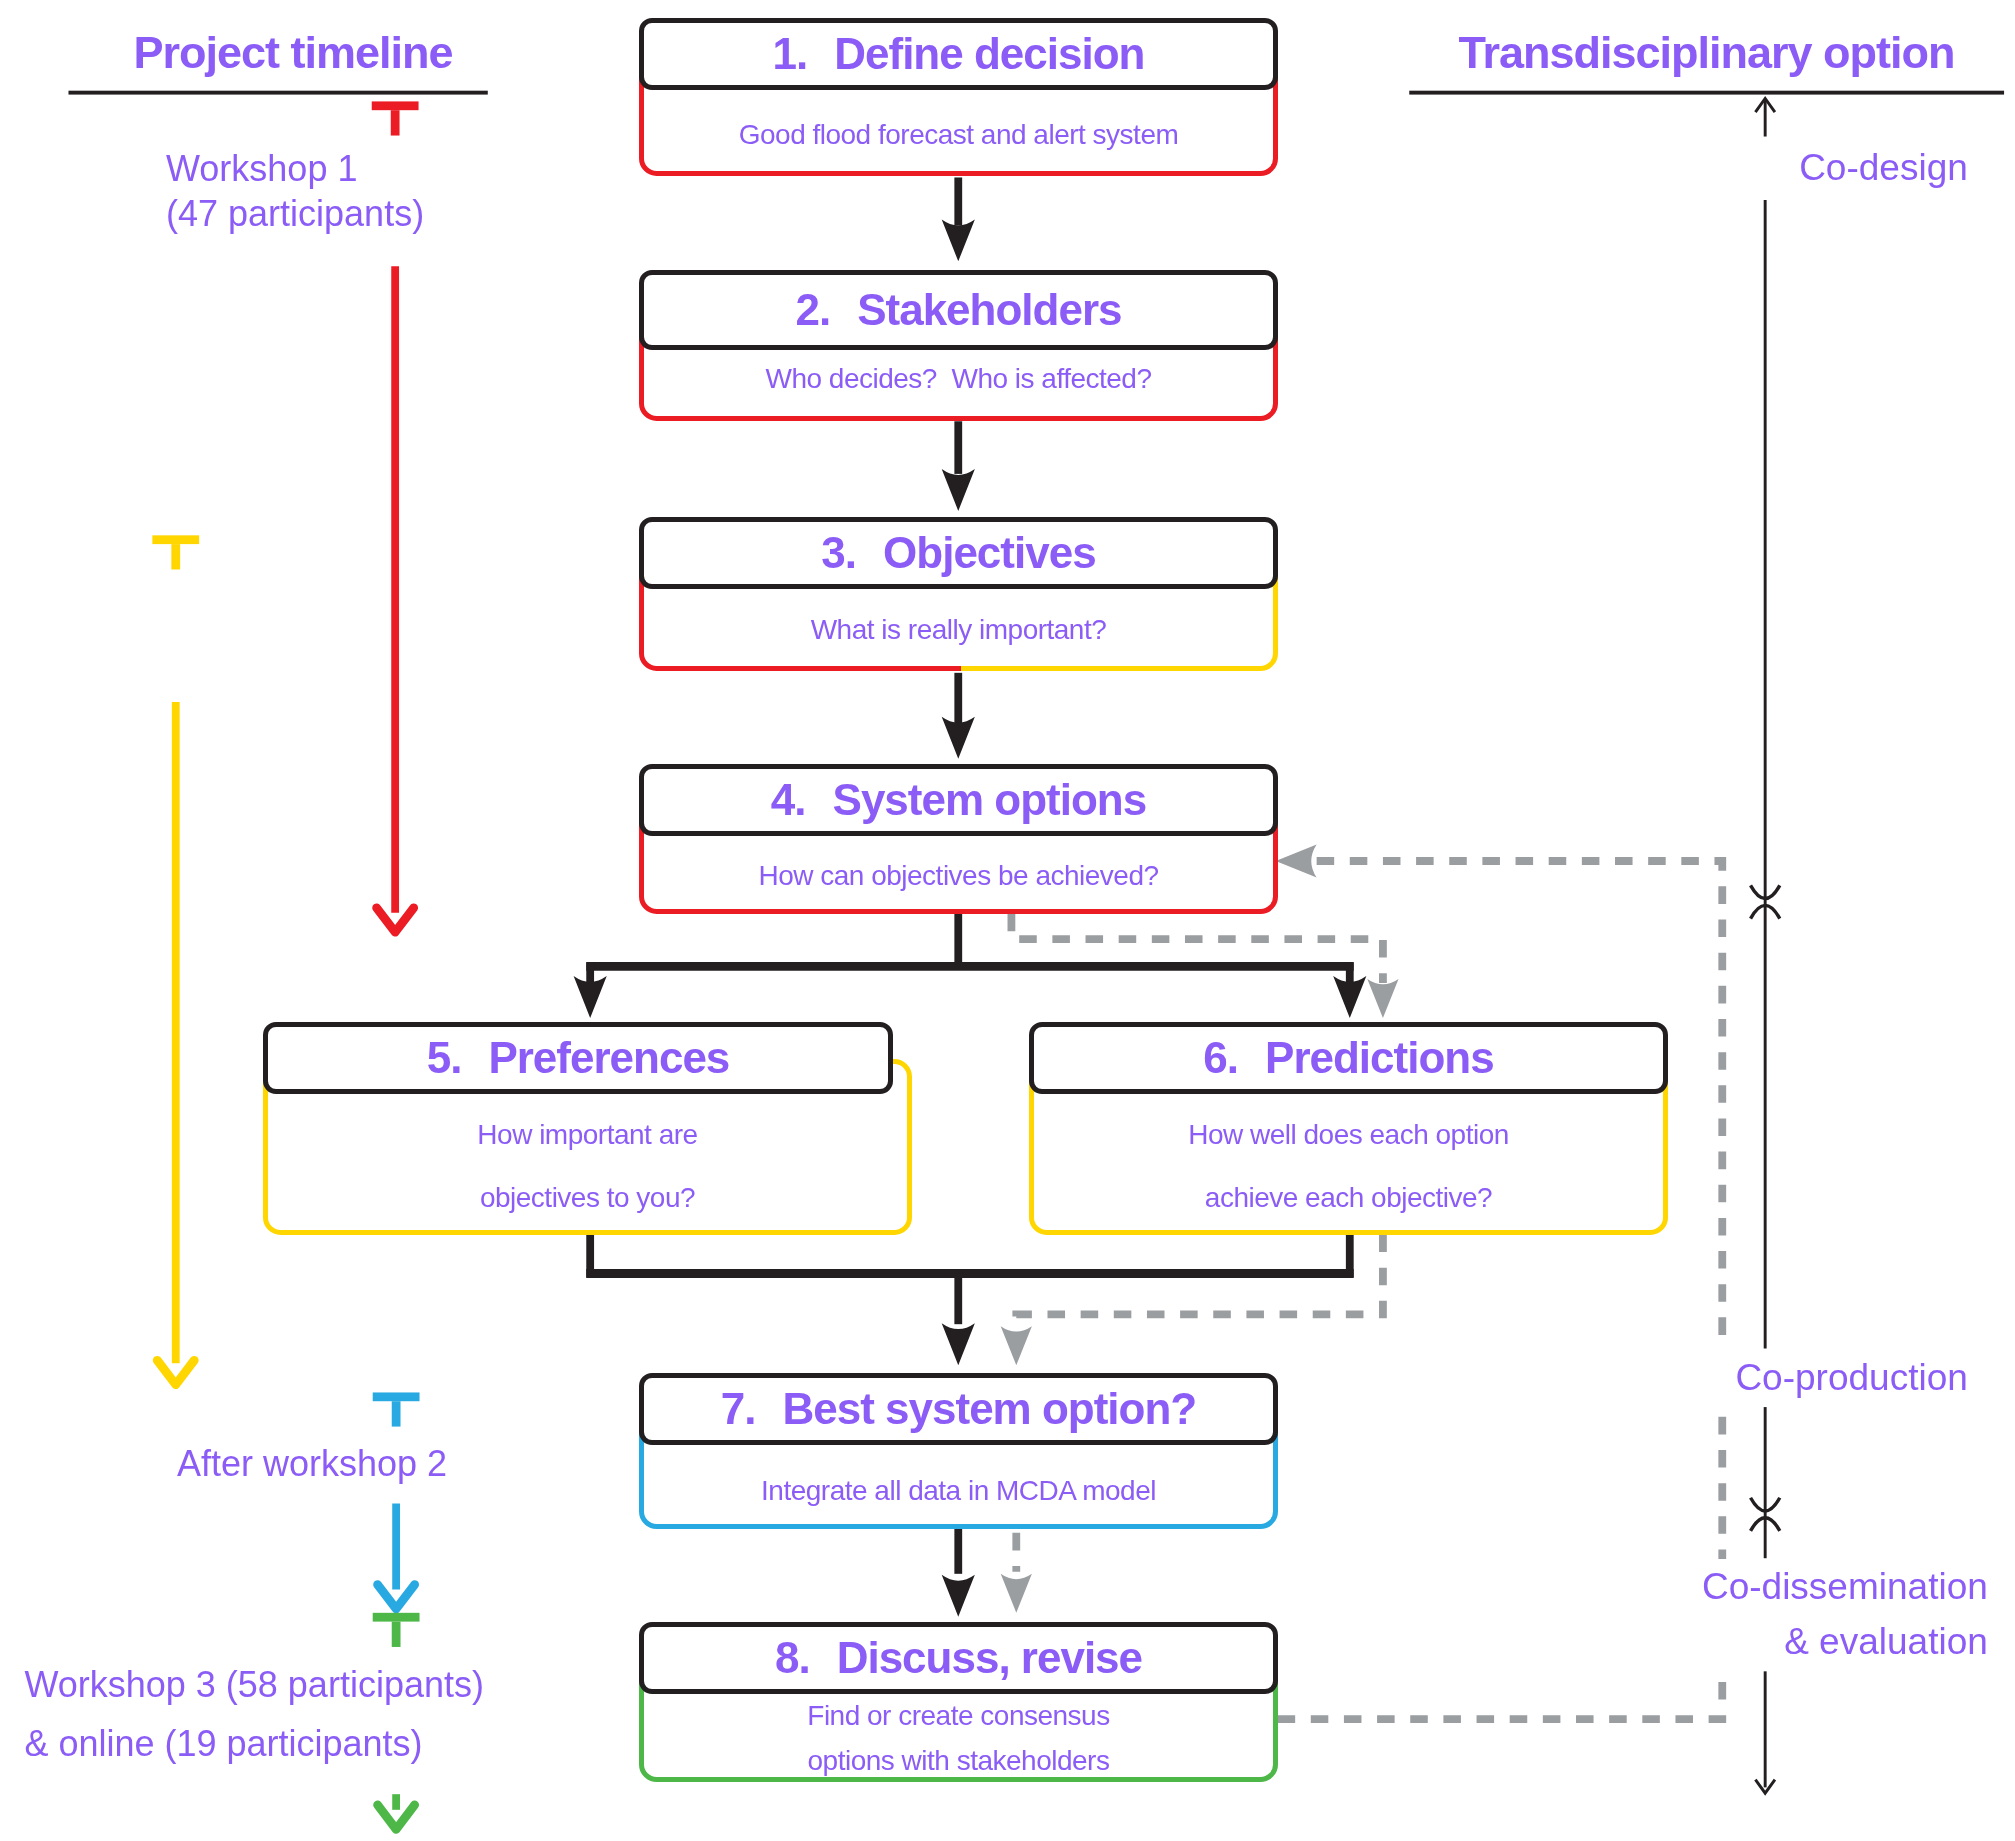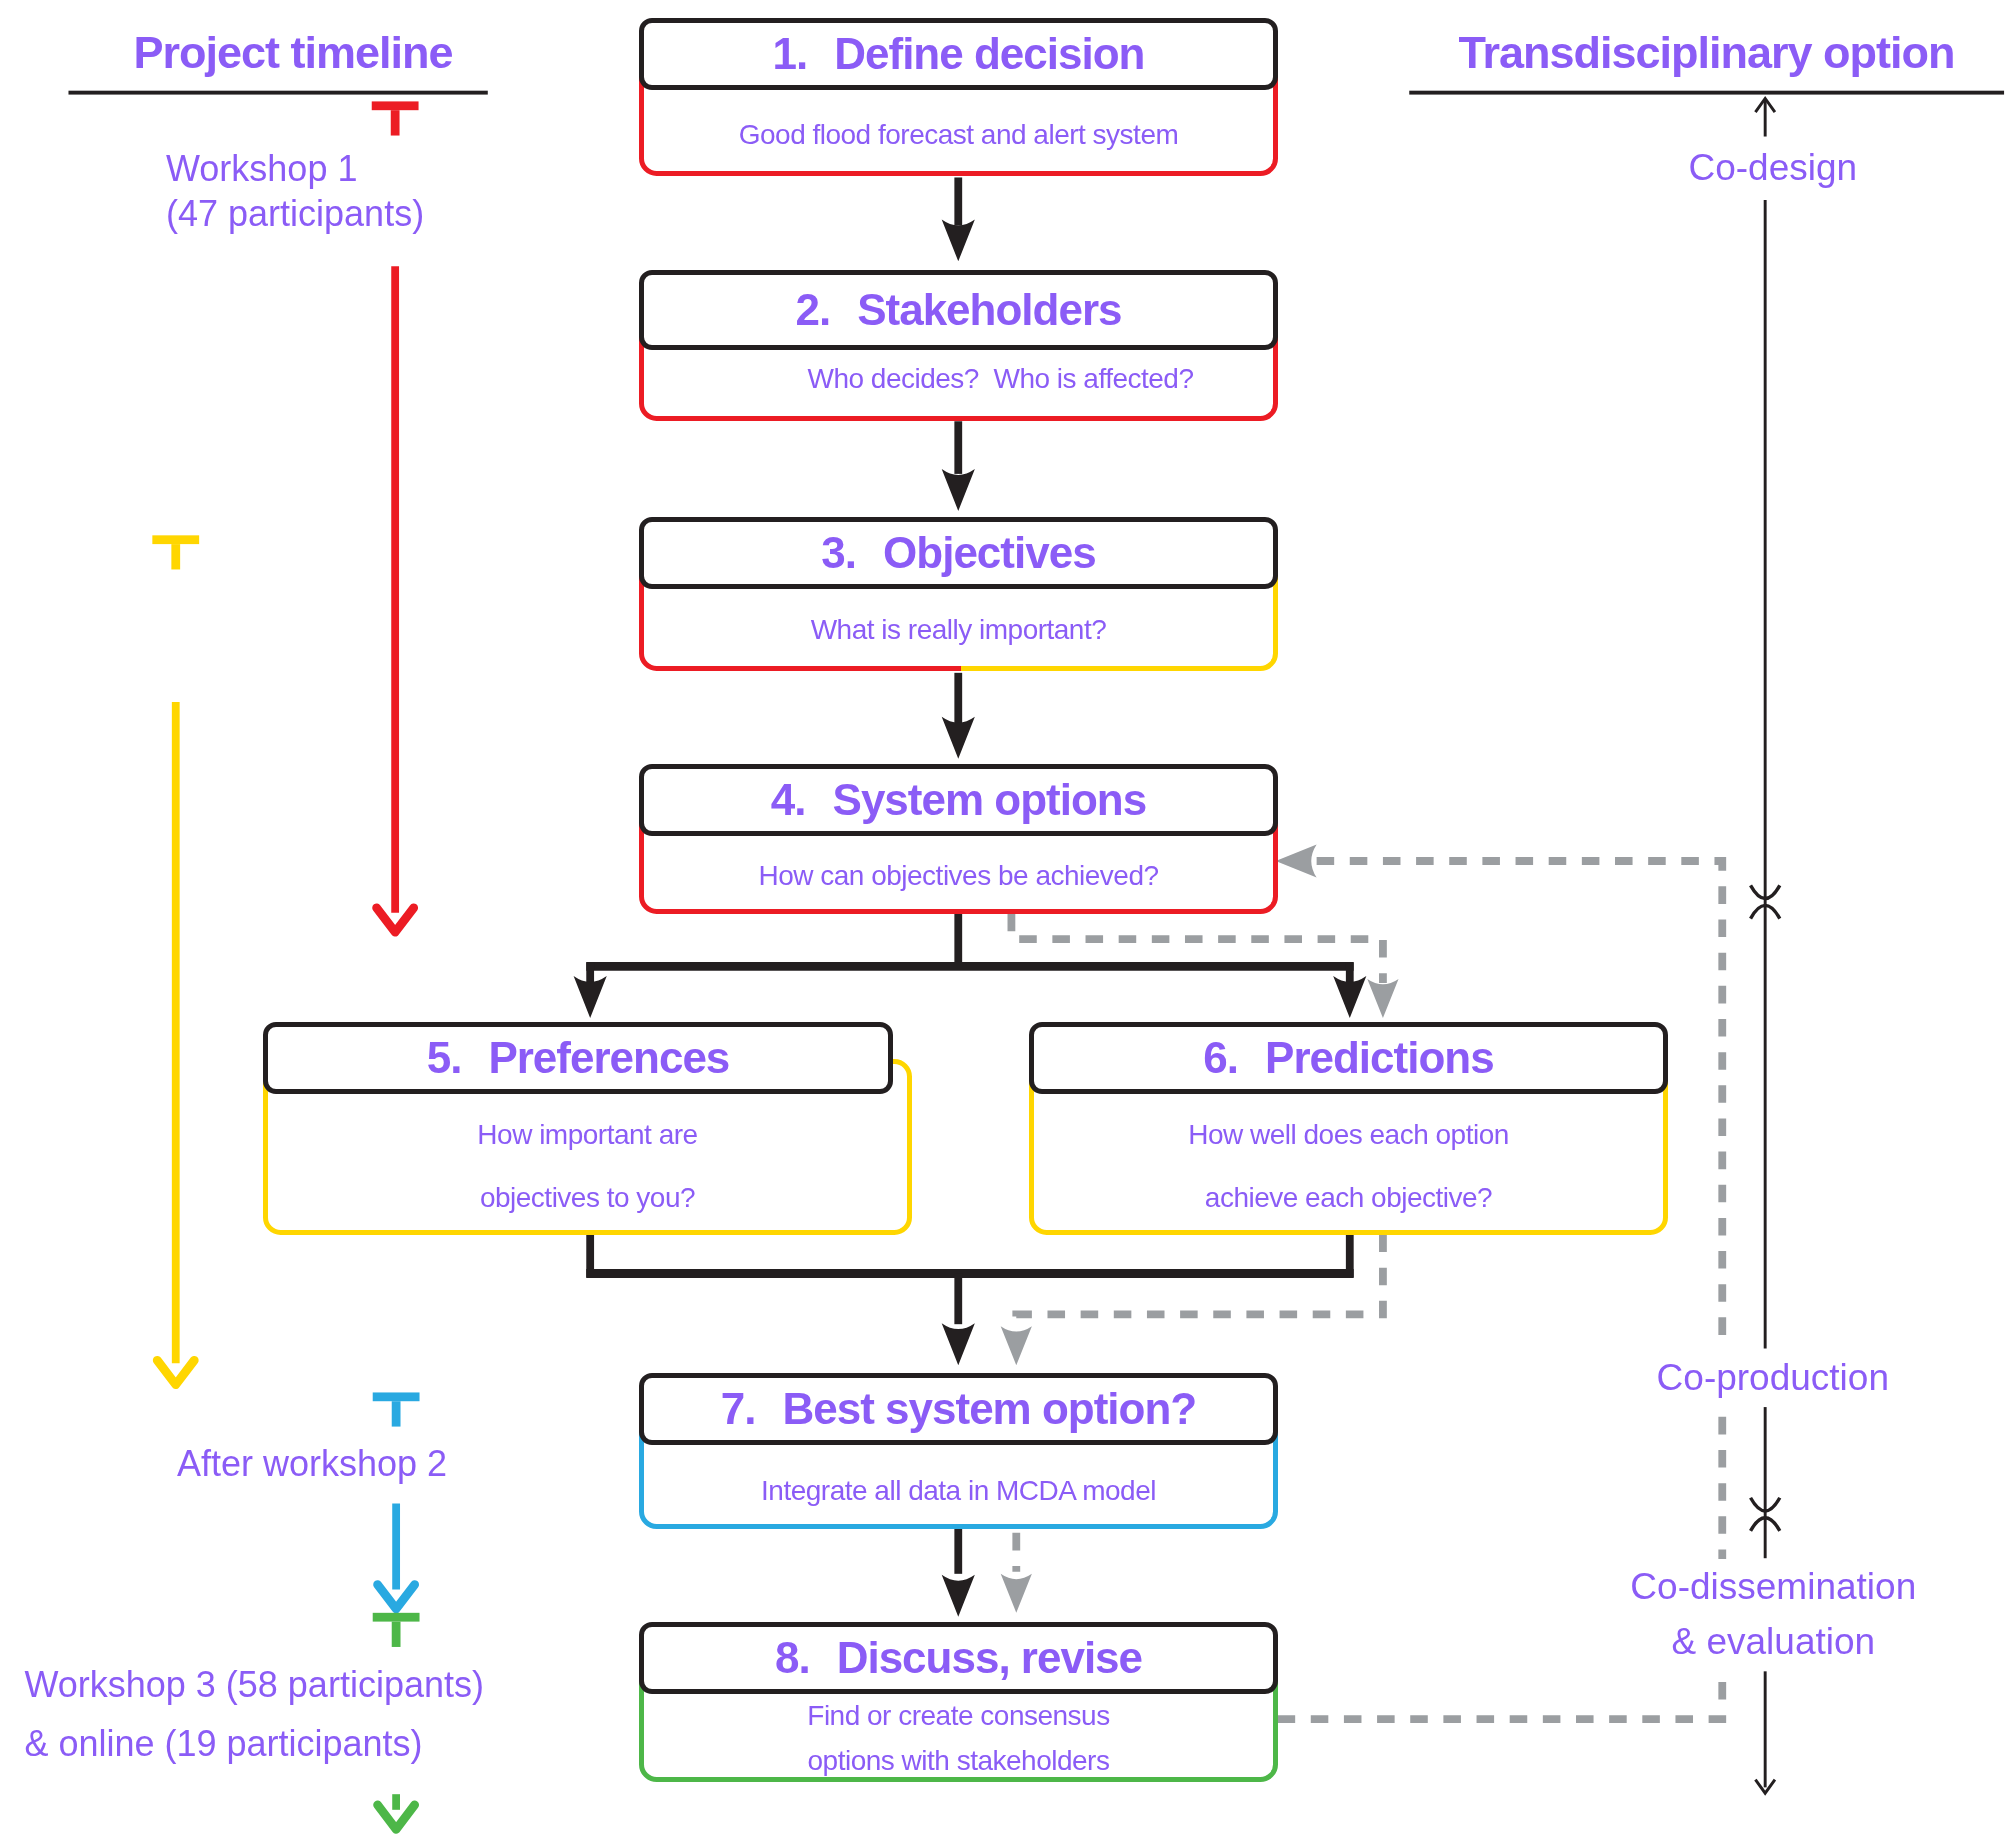--- a/index.html
+++ b/index.html
@@ -24,21 +24,21 @@
   .tl-label{
     position:absolute;
     font-size:36px;line-height:45px;
     text-align:left;white-space:nowrap;
   }
 
   
   .phase-label{
     position:absolute;
     font-size:37px;line-height:55px;
-    text-align:center;white-space:nowrap;
+    text-align:right;white-space:nowrap;
     background:#ffffff;
     padding:0 7.8px;
   }
 
   
   .step-colored{
     position:absolute;
     background:#ffffff;
     border-radius:17.6px;
     box-sizing:border-box;
@@ -197,21 +197,21 @@
       <span class="step-title"><span class="step-num">1.</span><span>Define decision</span></span>
     </div>
     <div class="step-sub" style="left:644px;top:110px;width:629px;">Good flood forecast and alert system</div>
   </div>
 
   <div>
     <div class="step-colored" style="left:639px;top:307px;width:639px;height:114px;border-color:#EC1C24;"></div>
     <div class="step-header" style="left:639px;top:270px;width:639px;height:80px;">
       <span class="step-title"><span class="step-num">2.</span><span>Stakeholders</span></span>
     </div>
-    <div class="step-sub" style="left:644px;top:354px;width:629px;padding-left:42px;">Who decides?  Who is affected?</div>
+    <div class="step-sub" style="left:644px;top:354px;width:629px;">Who decides?  Who is affected?</div>
   </div>
 
   <div>
     <div class="halfclip" style="left:639px;top:554px;width:322px;height:117px;">
       <div style="left:0;width:639px;height:117px;border-color:#EC1C24;"></div>
     </div>
     <div class="halfclip" style="left:961px;top:554px;width:317px;height:117px;">
       <div style="left:-322px;width:639px;height:117px;border-color:#FFD600;"></div>
     </div>
     <div class="step-header" style="left:639px;top:517px;width:639px;height:72px;">

